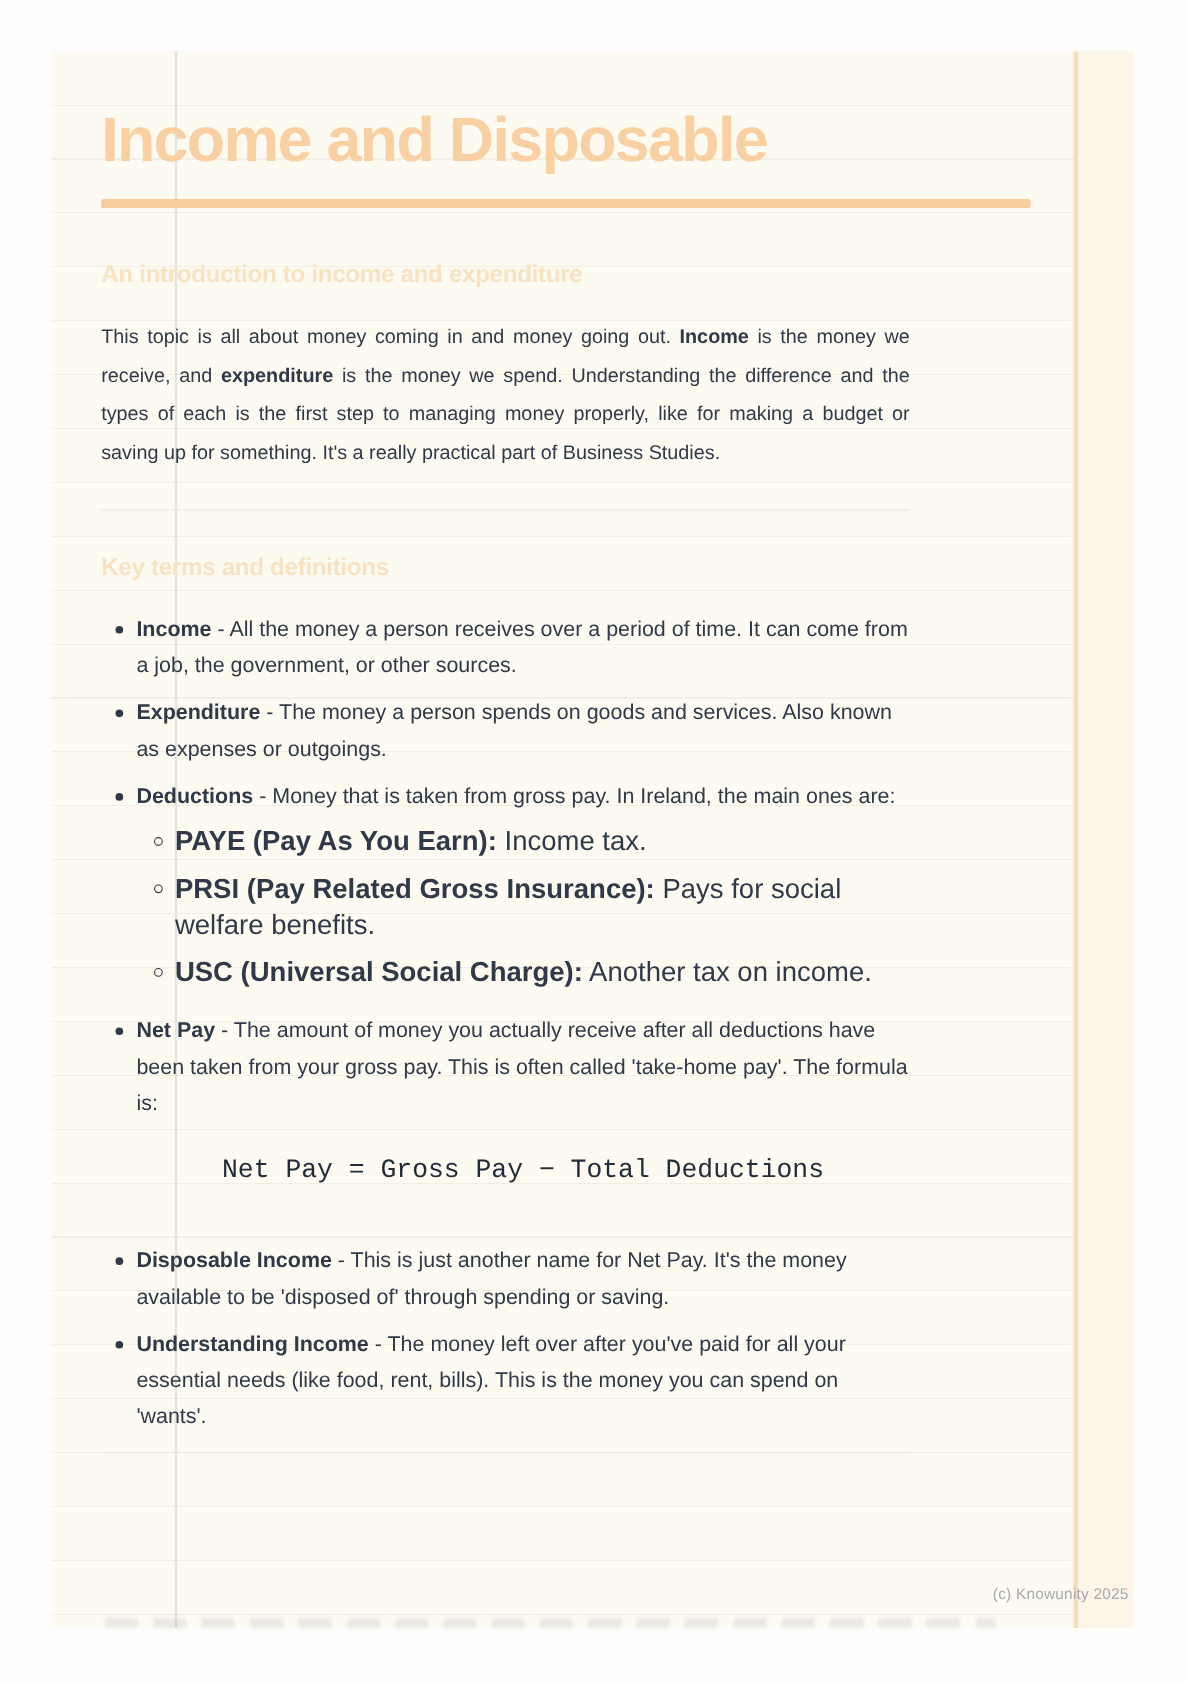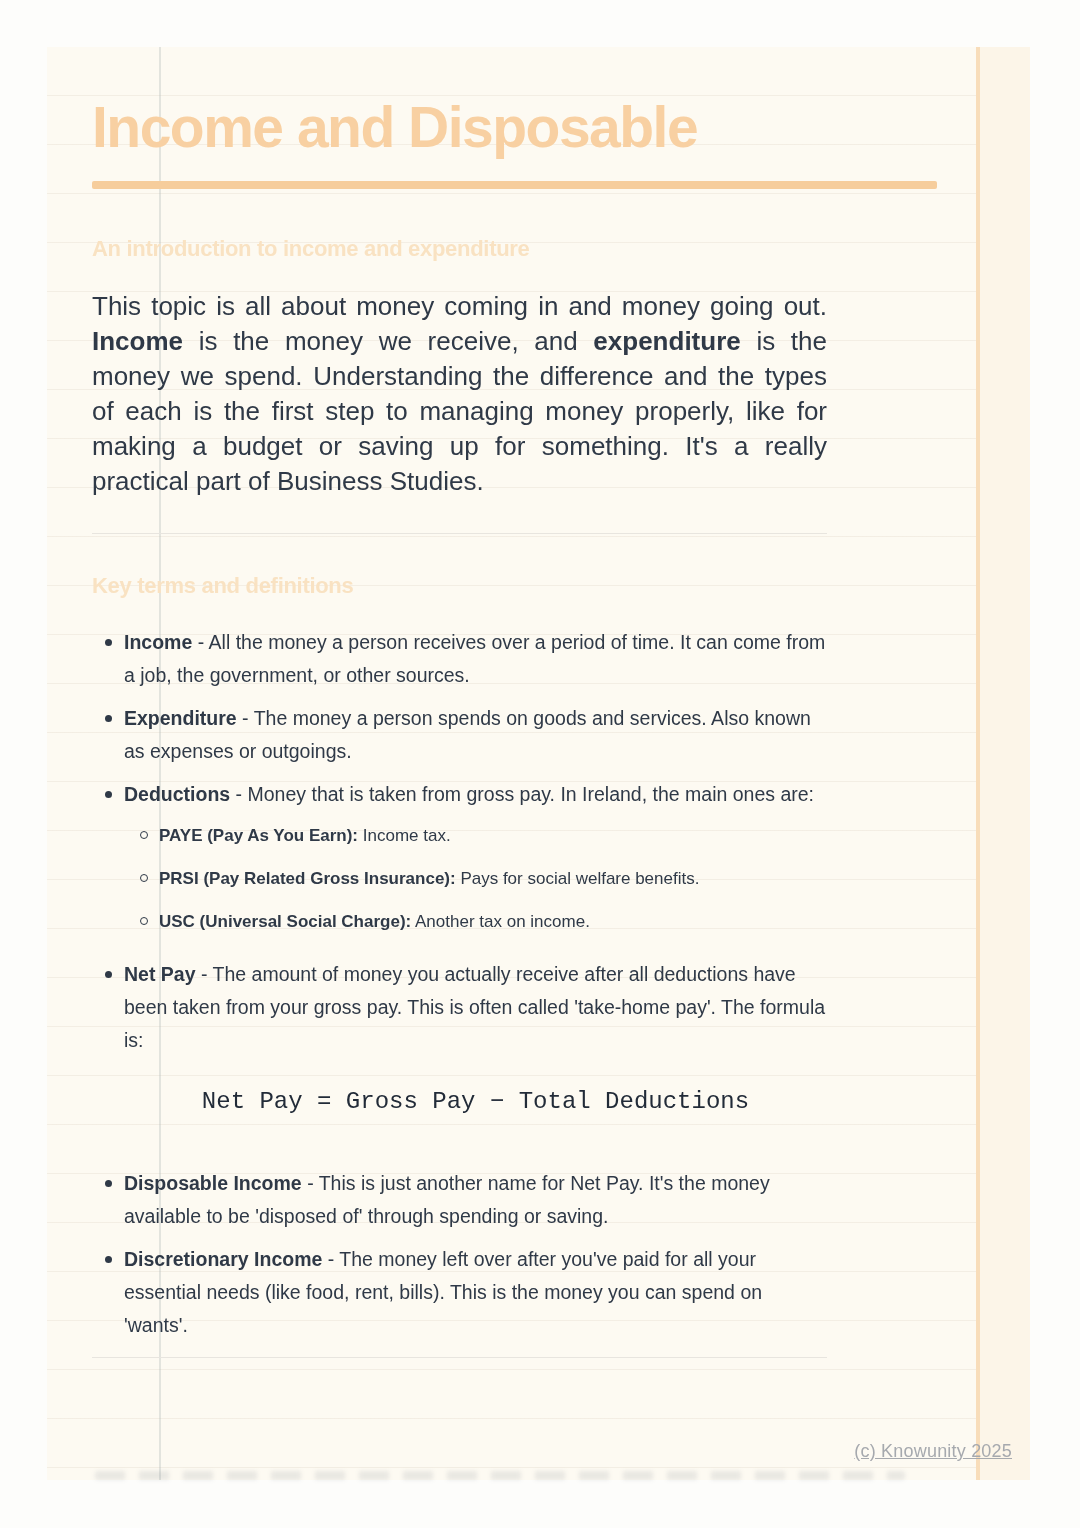--- a/index.html
+++ b/index.html
@@ -49,21 +49,21 @@
     width:845px;height:8px;background:#f6cd9c;border-radius:2px;
     margin-top:22px;
   }
   .section-heading{
     font-size:22px;line-height:36px;font-weight:bold;
     color:#f9e2c2;margin:42px 0 0 0;letter-spacing:-0.3px;
   }
   .section-heading.second{margin-top:34px;}
   .intro-para{
     width:735px;margin-top:22px;
-    font-size:26px;line-height:35px;color:#2f3947;
+    font-size:18px;line-height:35px;color:#2f3947;
     text-align:justify;
   }
   .divider{
     width:735px;height:1px;background:#e8e5df;margin-top:34px;
   }
   .divider.bottom{margin-top:15px;}
   .term-list{
     list-style:none;margin:22px 0 0 0;padding:0;width:735px;
   }
   .term-list > li{
@@ -77,35 +77,35 @@
   }
   .li-body{flex:1;min-width:0;}
   .term{font-weight:bold;}
   b.inline{font-weight:bold;}
   .sub-list{
     list-style:none;margin:8px 0 2px 0;padding:0 0 0 16px;
   }
   .sub-list > li{
     display:flex;align-items:flex-start;
     margin-bottom:10px;
-    font-size:17px;line-height:33px;color:#2f3947;
+    font-size:25px;line-height:33px;color:#2f3947;
   }
   .circle{
     flex:none;width:6px;height:6px;border-radius:50%;
     border:1.5px solid #2f3947;background:transparent;
     margin:12px 11px 0 0;
   }
   .formula{
     font-family:Liberation Mono, monospace;
     font-size:24px;line-height:30px;color:#222b38;
     text-align:center;margin:30px 0 40px 0;
   }
   .footer-credit{
-    position:absolute;top:1394px;right:18px;z-index:2;
-    font-size:18px;color:#a6a9ae;letter-spacing:0.2px;text-decoration:underline;
+    position:absolute;top:1394px;right:4px;z-index:2;
+    font-size:14px;color:#a6a9ae;letter-spacing:0.2px;
   }
   
   .clipped-line{
     position:absolute;left:48px;bottom:0;width:810px;height:9px;z-index:1;
     background:repeating-linear-gradient(90deg,
       rgba(90,100,115,0.22) 0 30px, transparent 30px 44px);
     filter:blur(2px);opacity:0.55;border-radius:3px;
   }
 </style>
 </head>
@@ -171,21 +171,21 @@
         </div>
       </li>
 
       <li>
         <span class="dot"></span>
         <div class="li-body"><span class="term">Disposable Income</span><span> - </span><span>This is just another name for Net Pay. It's the money available to be 'disposed of' through spending or saving.</span></div>
       </li>
 
       <li>
         <span class="dot"></span>
-        <div class="li-body"><span class="term">Discretionary Income</span><span> - </span><span>The money left over after you've paid for all your essential needs (like food, rent, bills). This is the money you can spend on 'wants'.</span></div>
+        <div class="li-body"><span class="term">Understanding Income</span><span> - </span><span>The money left over after you've paid for all your essential needs (like food, rent, bills). This is the money you can spend on 'wants'.</span></div>
       </li>
 
     </ul>
 
     <div class="divider bottom"></div>
   </div>
 
   <div class="footer-credit">(c) Knowunity 2025</div>
   <div class="clipped-line"></div>
 </div>

